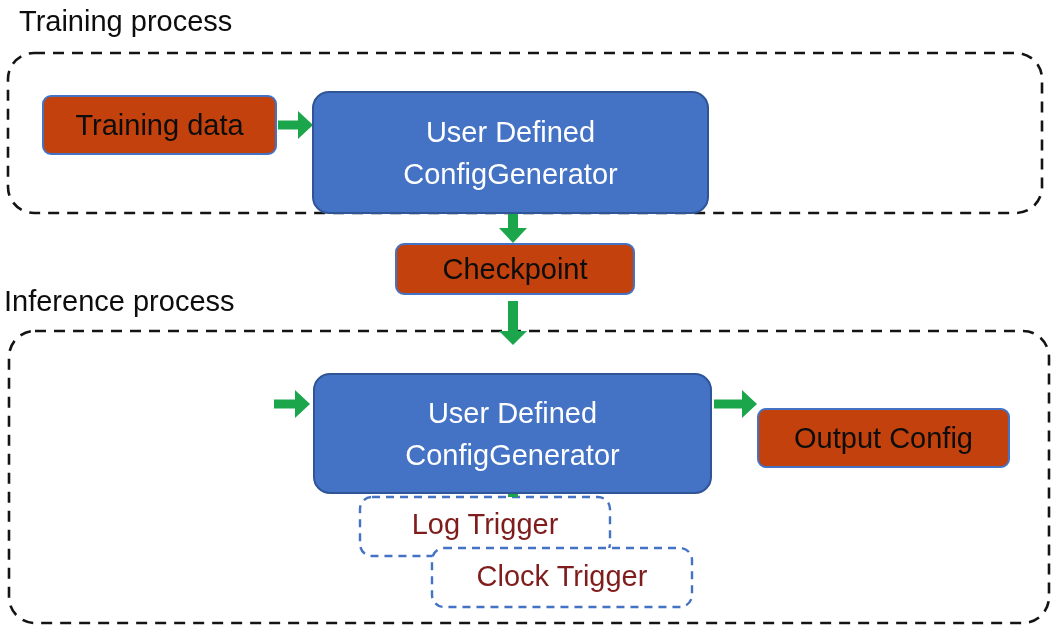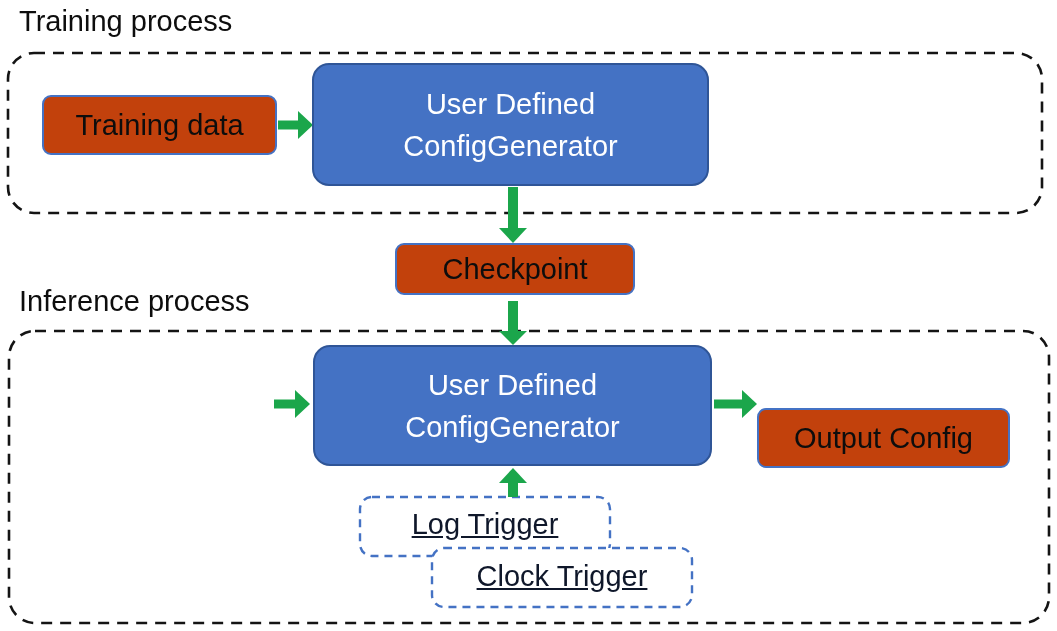--- a/index.html
+++ b/index.html
@@ -40,31 +40,31 @@
     white-space: nowrap;
   }
   .gen-box {
     background: #4472C4;
     border: 2px solid #2F5597;
     border-radius: 17px;
     color: #ffffff;
     font-size: 29px;
     line-height: 42px;
     flex-direction: column;
+    margin-top: 28px;
   }
   .trigger-text {
     position: absolute;
     display: flex;
     align-items: center;
     justify-content: center;
-    color: #0f172a;
+    color: #7f1d1d;
     font-size: 29px;
     white-space: nowrap;
     box-sizing: border-box;
-    text-decoration: underline;
   }
   .container-dash {
     fill: none;
     stroke: #141414;
     stroke-width: 2.6;
     stroke-dasharray: 11 8;
   }
   .trigger-rect {
     fill: #ffffff;
     stroke: #4472C4;
@@ -109,21 +109,21 @@
       <polygon class="arrow-head" points="742,390 742,418 757,404"></polygon>
     </g>
     <g>
       <line class="arrow-line" x1="513" y1="497" x2="513" y2="482"></line>
       <polygon class="arrow-head" points="499,483 527,483 513,468"></polygon>
     </g>
   </svg>
 
   <div class="section-title" style="left:19px; top:4px;">Training process</div>
 
-  <div class="section-title" style="left:19px; top:284px;">Inference process</div>
+  <div class="section-title" style="left:4px; top:284px;">Inference process</div>
 
   <div class="node io-box" style="left:42px; top:95px; width:235px; height:60px;">
     <span>Training data</span>
   </div>
 
   <div class="node gen-box" style="left:312px; top:63px; width:397px; height:123px;">
     <span>User Defined</span>
     <span>ConfigGenerator</span>
   </div>
 

